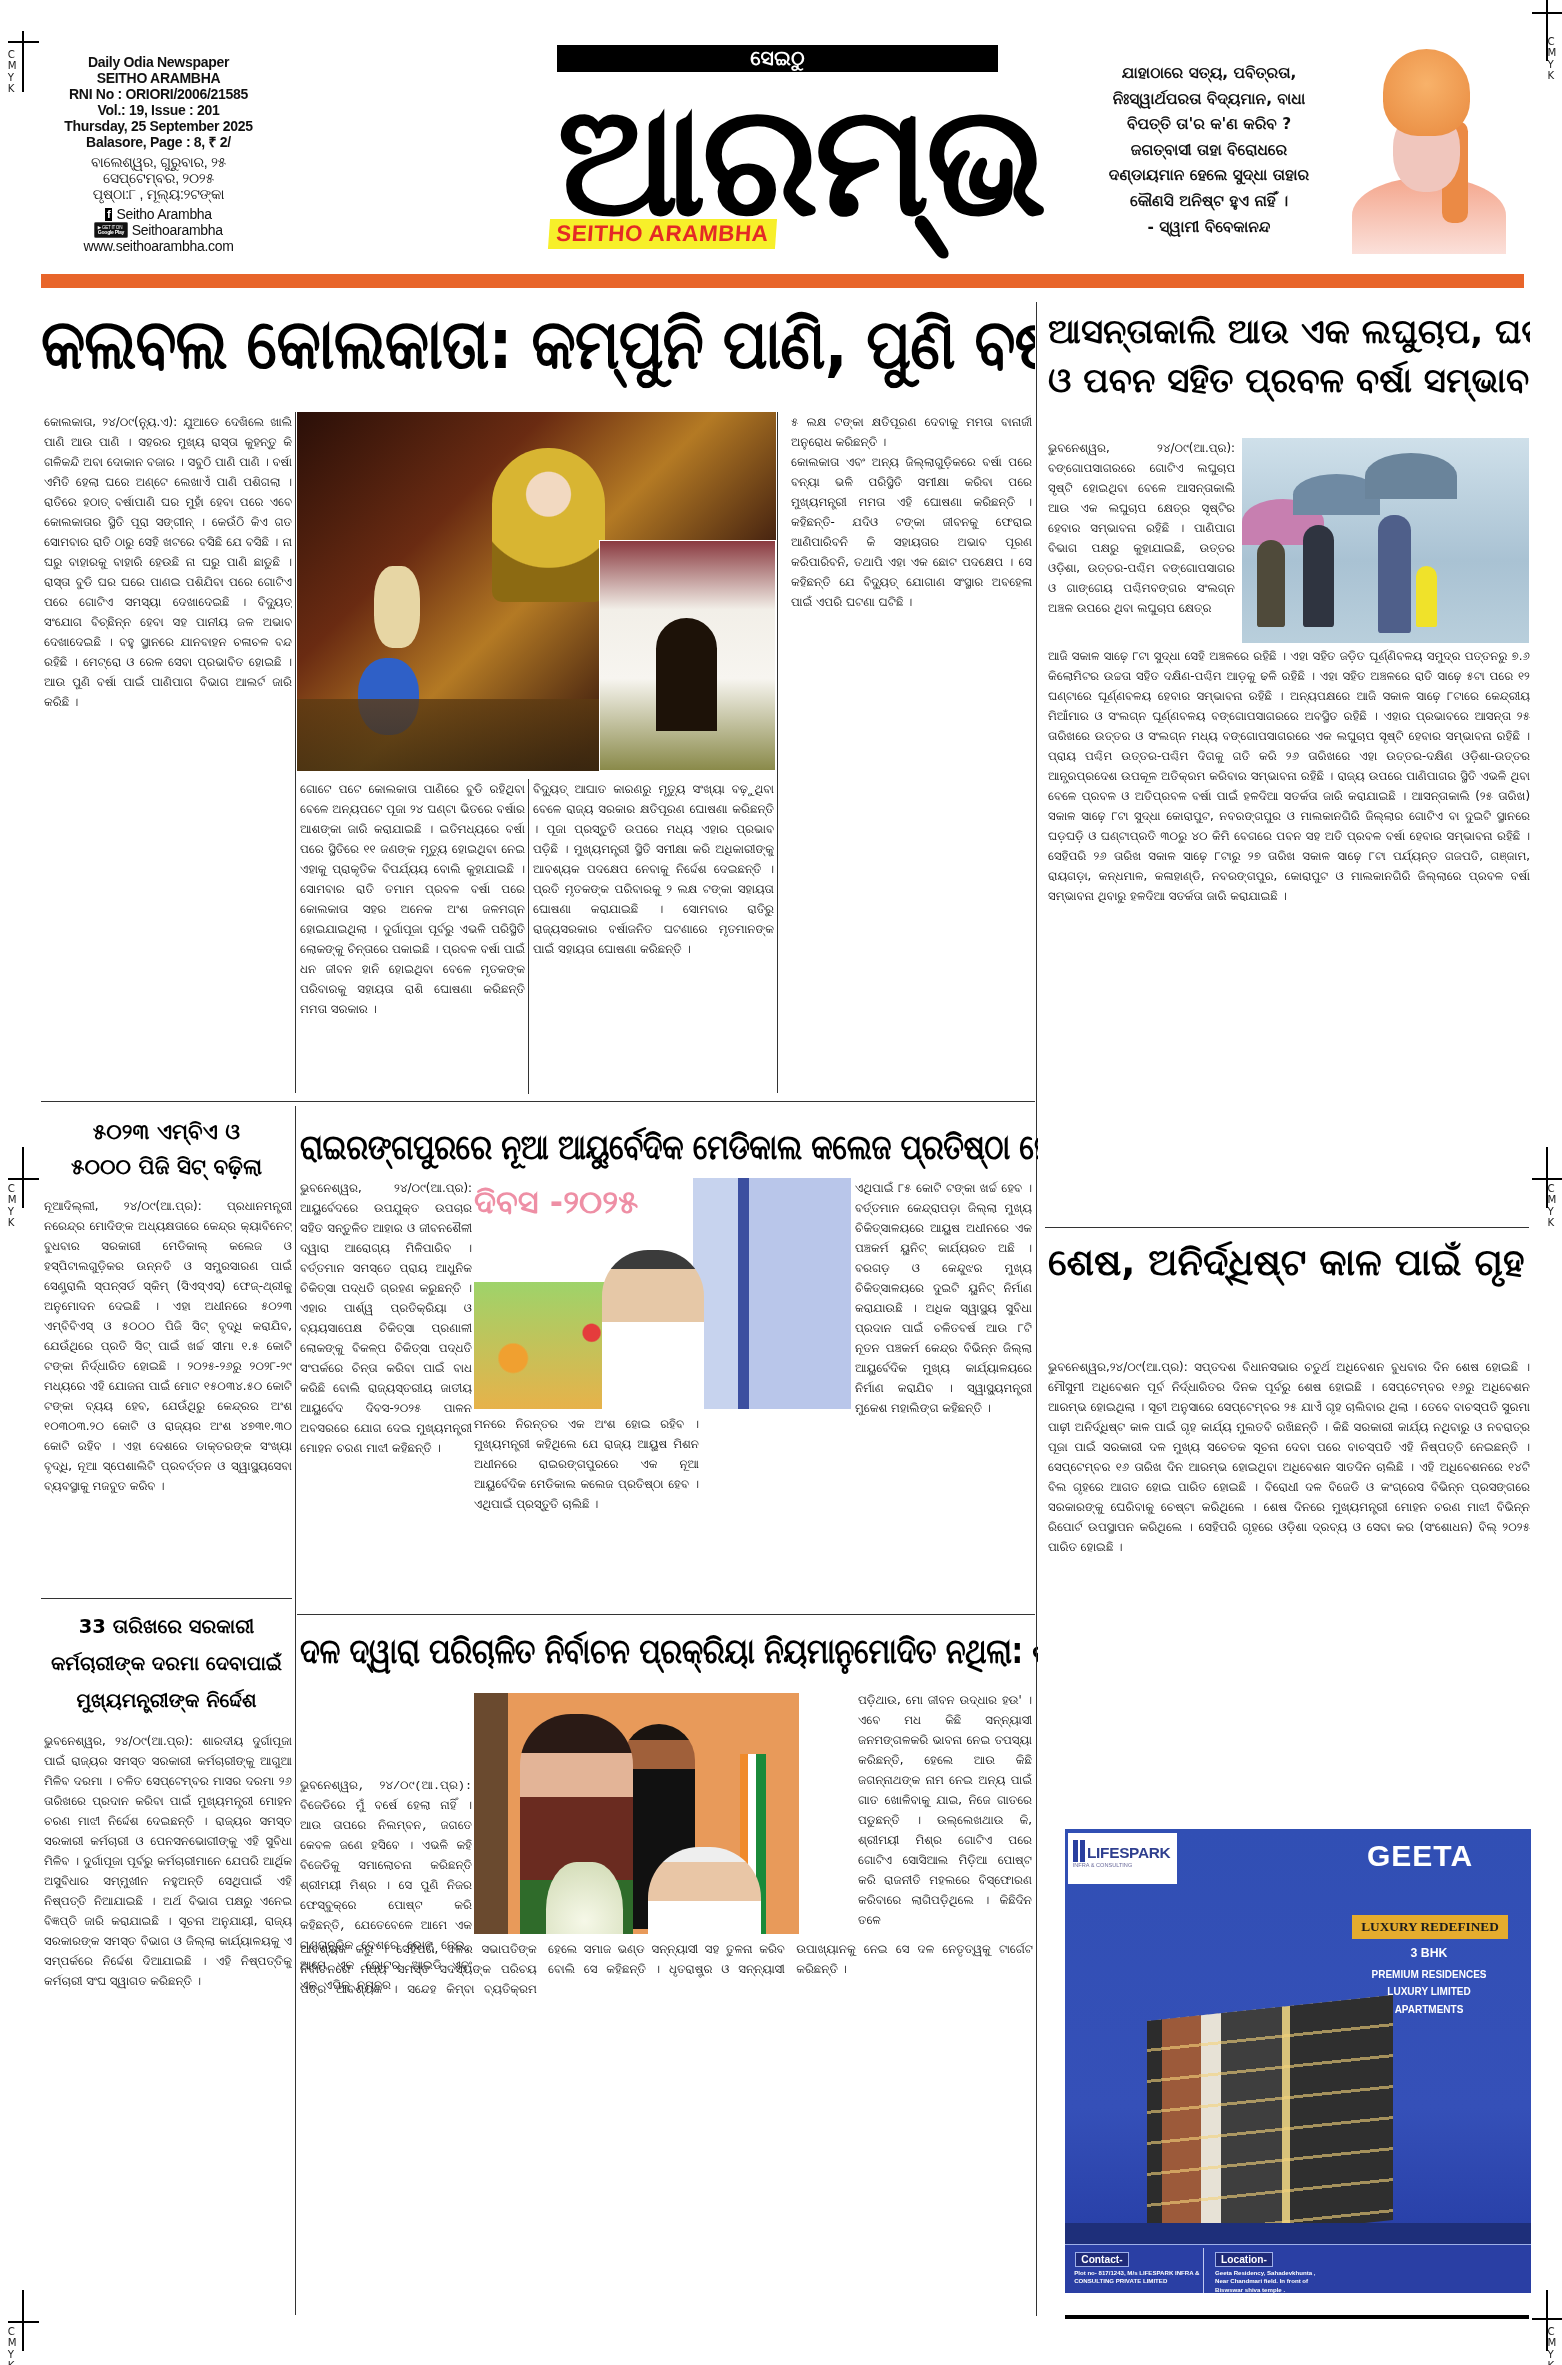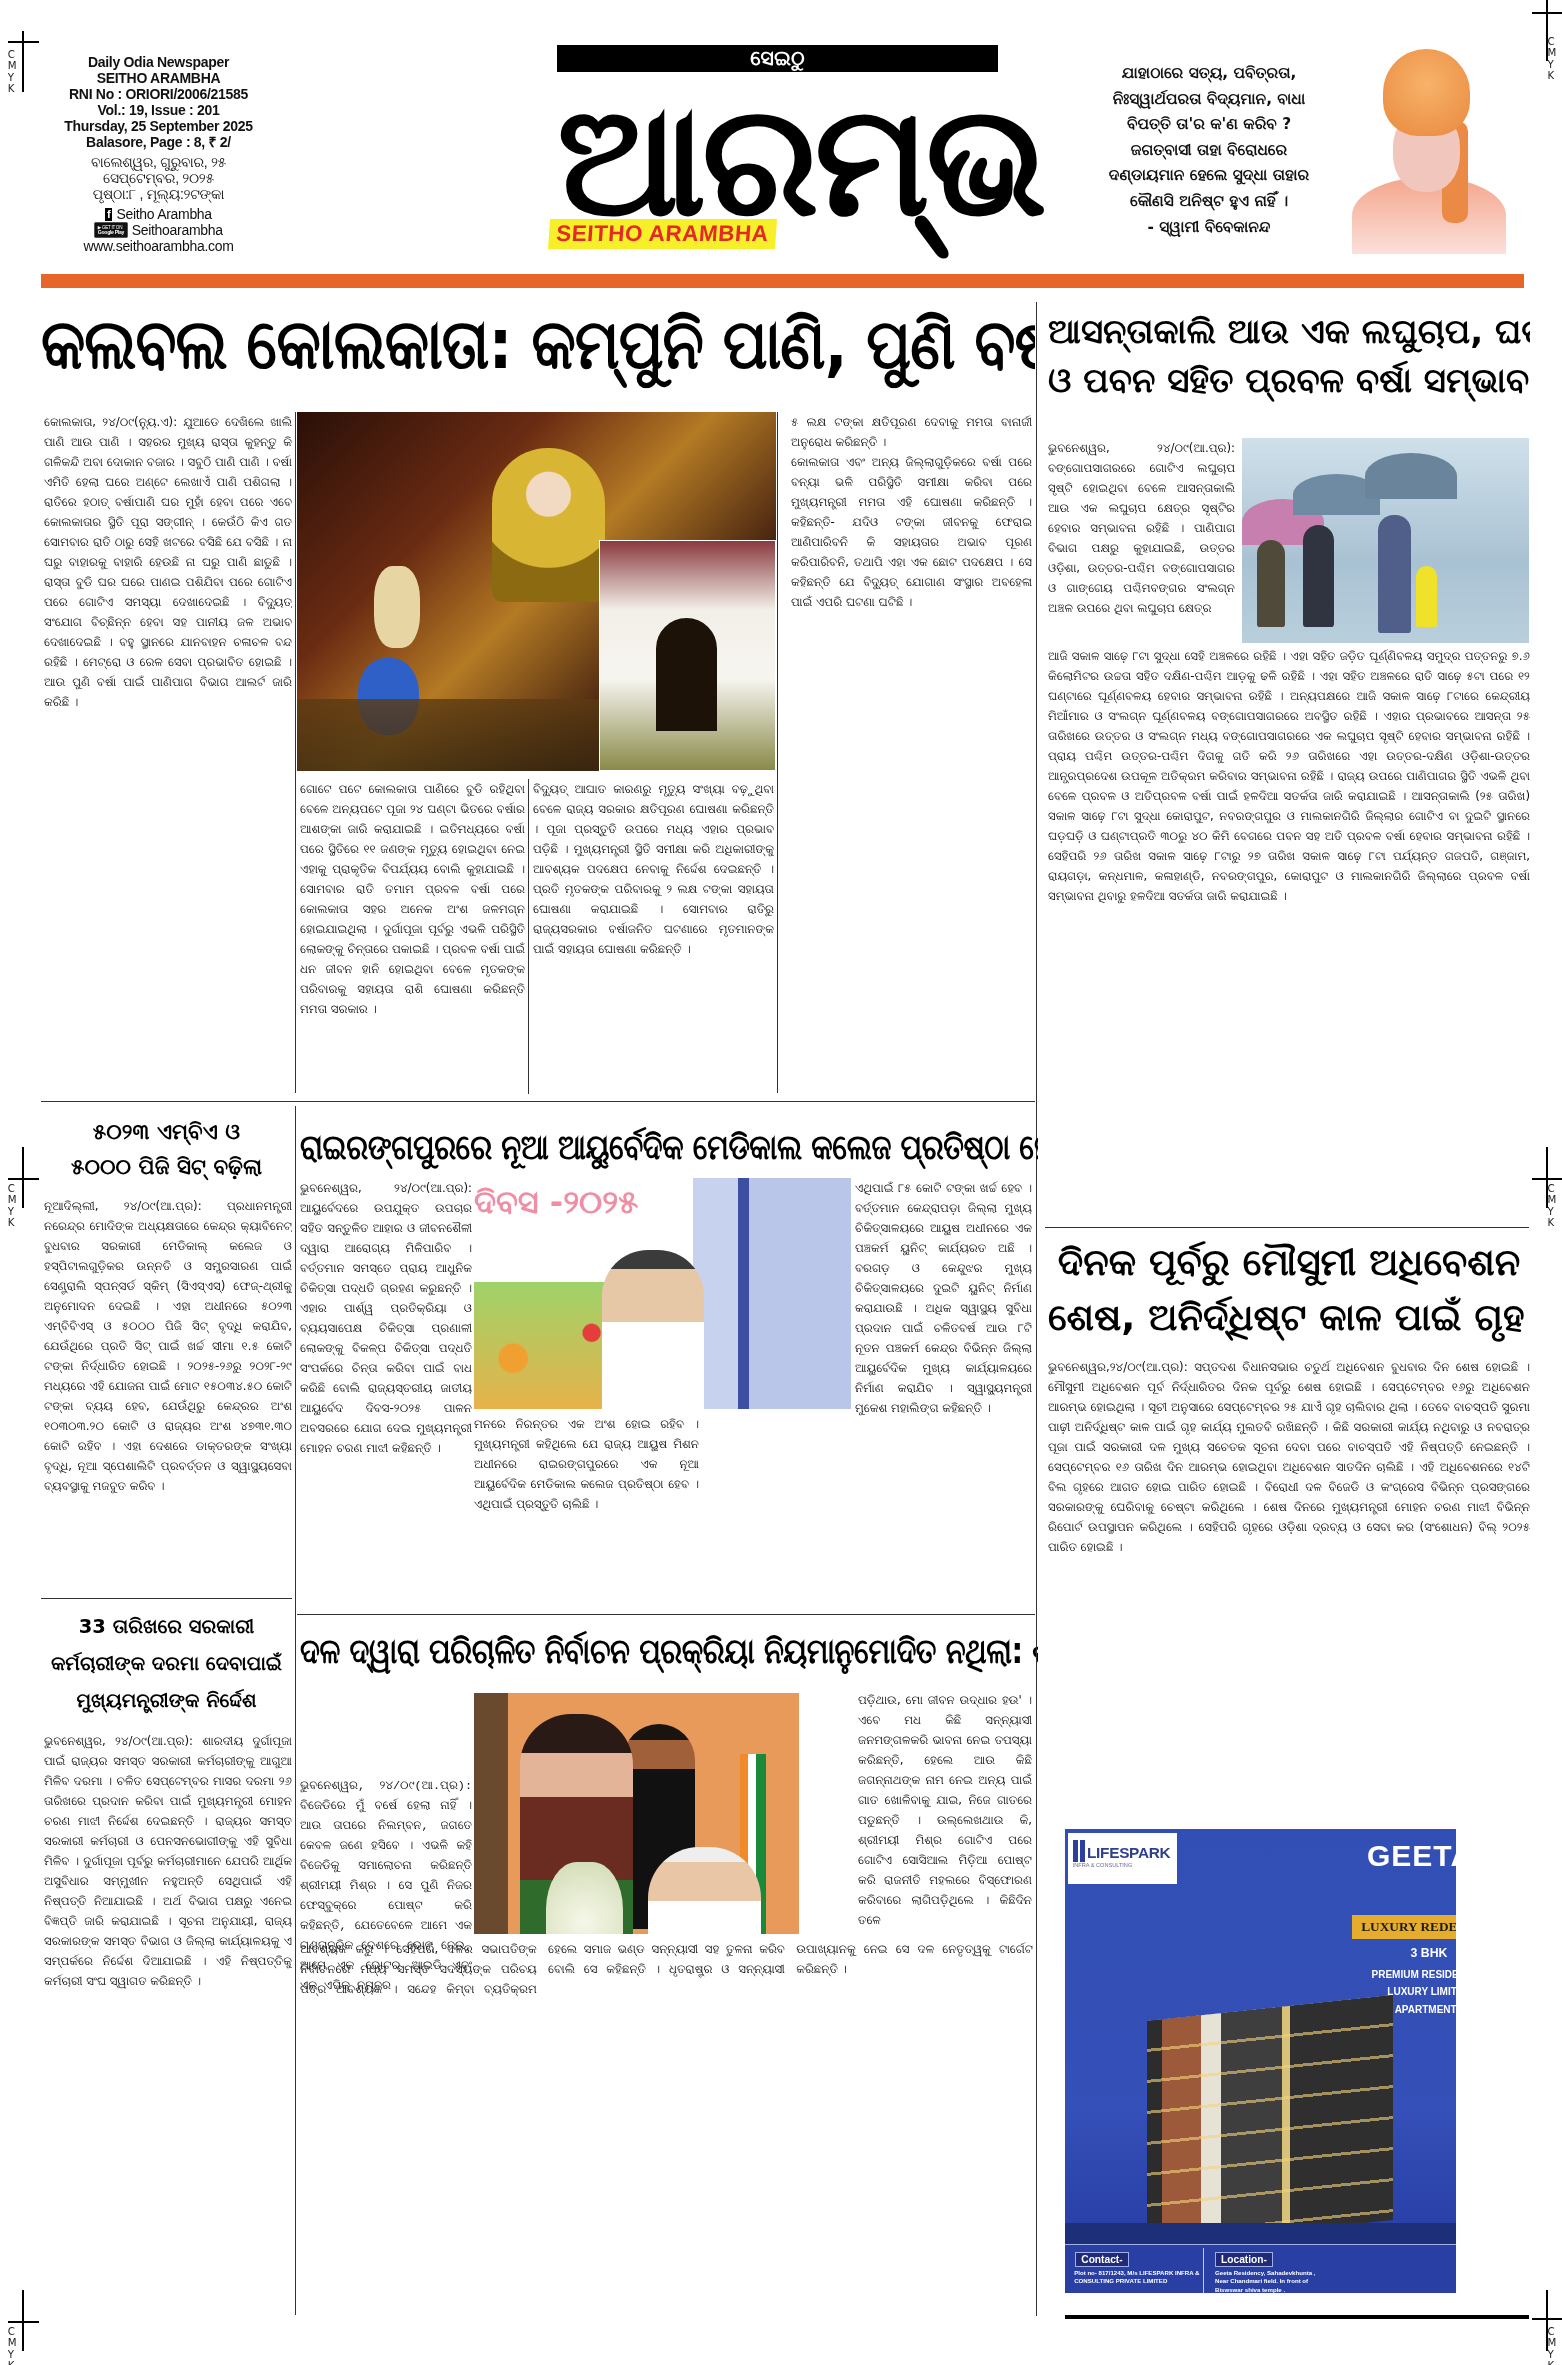--- a/index.html
+++ b/index.html
@@ -59,21 +59,21 @@
   .ph-cm .man { position:absolute; left:128px; top:72px; width:102px; height:190px; border-radius: 46px 46px 5.1px 5.1px; background: linear-gradient(#3b3b3b 0 10%, #e6c8a7 10% 38%, #ffffff 38%); }
 
   .ph-bjd { background: linear-gradient(90deg, #6a4a2f 0 9%, #e89a5a 9% 85%, #ffffff 85%); }
   .ph-bjd .woman { position:absolute; left:46px; top:20.5px; width:113px; height:277px; border-radius:51px 51px 0 0; background: linear-gradient(#2a1a15 0 14%, #e3b497 14% 30%, #6a2b20 30% 60%, #2f6b2a 60%); }
   .ph-bjd .guard { position:absolute; left:149px; top:31px; width:72px; height:205px; border-radius:36px 36px 0 0; background: linear-gradient(#1a1410 0 8%, #a0603a 8% 22%, #111 22%); }
   .ph-bjd .cm { position:absolute; left:174px; top:154px; width:113px; height:154px; border-radius:51px 51px 0 0; background: linear-gradient(#eeeeee 0 10%, #e9c6a6 10% 35%, #ffffff 35%); }
   .ph-bjd .flag { position:absolute; left:266px; top:61px; width:25.6px; height:215px; background: linear-gradient(90deg, #f08a2a 0 30%, #fff 30% 60%, #1a8a3a 60%); }
   .ph-bjd .bouquet { position:absolute; left:72px; top:169px; width:77px; height:118px; border-radius:40% 40% 20% 20%; background: radial-gradient(circle, #f6f8e8, #cfd9b2); }
 
   
-  .ad { position:absolute; left:1065px; top:1829px; width:391px; height:464px; background: linear-gradient(#314fb4 0%, #3550b8 60%, #2238a0 100%); overflow:hidden; font-family:"Liberation Sans", sans-serif; color:#fff; }
+  .ad { position:absolute; left:1065px; top:1829px; width:466px; height:464px; background: linear-gradient(#314fb4 0%, #3550b8 60%, #2238a0 100%); overflow:hidden; font-family:"Liberation Sans", sans-serif; color:#fff; }
   .ad .logo-box { position:absolute; left:2.6px; top:4.1px; width:109px; height:51px; background:#fff; color:#2f3f8f; padding:7.2px 5.1px; }
   .ad .logo-box .name { font-size:15.4px; font-weight:bold; letter-spacing:-0.3px; }
   .ad .logo-box .sub { font-size:5.6px; color:#6b6b9b; }
   .ad .bldg-icon { display:inline-block; width:12.3px; height:21.5px; background: linear-gradient(90deg, #2a3f9f 0 40%, transparent 40% 55%, #2a3f9f 55%); vertical-align: bottom; margin-right:2px; }
   .ad .t1 { position:absolute; left:302px; top:10.2px; width:123px; text-align:left; font-size:30px; font-weight:bold; letter-spacing:1px; }
   .ad .t2 { position:absolute; left:287px; top:51px; width:154px; text-align:center; font-size:20.5px; font-weight:bold; letter-spacing:1px;margin-top:36px; }
   .ad .t3 { position:absolute; left:287px; top:86px; width:156px; height:23.6px; background:#e5ac2e; color:#1c1c1c; font-family:"Liberation Serif", serif; text-align:center; font-size:13.3px; line-height:23.6px; font-weight:bold; }
   .ad .t4 { position:absolute; left:287px; top:117px; width:154px; text-align:center; font-size:12.3px; font-weight:bold; }
   .ad .t5 { position:absolute; left:287px; top:137px; width:154px; text-align:center; font-size:10px; line-height:17.4px; font-weight:bold; }
   .ad .building { position:absolute; left:82px; top:179px; width:246px; height:225px; background: linear-gradient(90deg, #2c2c2c 0 6%, #9c5a3a 6% 22%, #e7e2d6 22% 30%, #3e3e3e 30% 55%, #d8c27a 55% 58%, #2f2f2f 58% 100%); transform: skewY(-6deg); }
@@ -203,21 +203,20 @@
   <div class="u" style="left:123px;top:15.4px;width:92px;height:46px;background:#6a849b;"></div>
   <div class="p" style="left:15.4px;top:102px;width:28px;height:87px;background:#4f4a3a;"></div>
   <div class="p" style="left:61px;top:87px;width:31px;height:102px;background:#2f3440;"></div>
   <div class="p" style="left:136px;top:77px;width:33px;height:118px;background:#4f5f8a;"></div>
   <div class="p" style="left:174px;top:128px;width:20.5px;height:61px;background:#f0e22a;"></div>
 </div>
 <div class="body-text" style="left:1048px;top:646px;width:482px;height:574px;"><span>ଆଜି ସକାଳ ସାଢ଼େ ୮ଟା ସୁଦ୍ଧା ସେହି ଅଞ୍ଚଳରେ ରହିଛି । ଏହା ସହିତ ଜଡ଼ିତ ଘୂର୍ଣ୍ଣିବଳୟ ସମୁଦ୍ର ପତ୍ତନରୁ ୭.୬ କିଲୋମିଟର ଉଚ୍ଚତା ସହିତ ଦକ୍ଷିଣ-ପଶ୍ଚିମ ଆଡ଼କୁ ଢଳି ରହିଛି । ଏହା ସହିତ ଅଞ୍ଚଳରେ ରାତି ସାଢ଼େ ୫ଟା ପରେ ୧୨ ଘଣ୍ଟାରେ ଘୂର୍ଣ୍ଣବଳୟ ହେବାର ସମ୍ଭାବନା ରହିଛି । ଅନ୍ୟପକ୍ଷରେ ଆଜି ସକାଳ ସାଢ଼େ ୮ଟାରେ କେନ୍ଦ୍ରୀୟ ମିଆଁମାର ଓ ସଂଲଗ୍ନ ଘୂର୍ଣ୍ଣବଳୟ ବଙ୍ଗୋପସାଗରରେ ଅବସ୍ଥିତ ରହିଛି । ଏହାର ପ୍ରଭାବରେ ଆସନ୍ତା ୨୫ ତାରିଖରେ ଉତ୍ତର ଓ ସଂଲଗ୍ନ ମଧ୍ୟ ବଙ୍ଗୋପସାଗରରେ ଏକ ଲଘୁଚାପ ସୃଷ୍ଟି ହେବାର ସମ୍ଭାବନା ରହିଛି । ପ୍ରାୟ ପଶ୍ଚିମ ଉତ୍ତର-ପଶ୍ଚିମ ଦିଗକୁ ଗତି କରି ୨୬ ତାରିଖରେ ଏହା ଉତ୍ତର-ଦକ୍ଷିଣ ଓଡ଼ିଶା-ଉତ୍ତର ଆନ୍ଧ୍ରପ୍ରଦେଶ ଉପକୂଳ ଅତିକ୍ରମ କରିବାର ସମ୍ଭାବନା ରହିଛି । ରାଜ୍ୟ ଉପରେ ପାଣିପାଗର ସ୍ଥିତି ଏଭଳି ଥିବା ବେଳେ ପ୍ରବଳ ଓ ଅତିପ୍ରବଳ ବର୍ଷା ପାଇଁ ହଳଦିଆ ସତର୍କତା ଜାରି କରାଯାଇଛି । ଆସନ୍ତାକାଲି (୨୫ ତାରିଖ) ସକାଳ ସାଢ଼େ ୮ଟା ସୁଦ୍ଧା କୋରାପୁଟ, ନବରଙ୍ଗପୁର ଓ ମାଲକାନଗିରି ଜିଲ୍ଲାର ଗୋଟିଏ ବା ଦୁଇଟି ସ୍ଥାନରେ ଘଡ଼ଘଡ଼ି ଓ ଘଣ୍ଟାପ୍ରତି ୩୦ରୁ ୪୦ କିମି ବେଗରେ ପବନ ସହ ଅତି ପ୍ରବଳ ବର୍ଷା ହେବାର ସମ୍ଭାବନା ରହିଛି । ସେହିପରି ୨୬ ତାରିଖ ସକାଳ ସାଢ଼େ ୮ଟାରୁ ୨୭ ତାରିଖ ସକାଳ ସାଢ଼େ ୮ଟା ପର୍ଯ୍ୟନ୍ତ ଗଜପତି, ଗଞ୍ଜାମ, ରାୟଗଡ଼ା, କନ୍ଧମାଳ, କଳାହାଣ୍ଡି, ନବରଙ୍ଗପୁର, କୋରାପୁଟ ଓ ମାଲକାନଗିରି ଜିଲ୍ଲାରେ ପ୍ରବଳ ବର୍ଷା ସମ୍ଭାବନା ଥିବାରୁ ହଳଦିଆ ସତର୍କତା ଜାରି କରାଯାଇଛି ।</span></div>
 <div class="hr" style="left:1045px;top:1227px;width:484px;"></div>
 
 <div class="headline" style="left:1048px;top:1235px;width:482px;font-size:37px;line-height:55px;text-align:center;">
-  <div>ଦିନକ ପୂର୍ବରୁ ମୌସୁମୀ ଅଧିବେଶନ</div>
   <div>ଶେଷ, ଅନିର୍ଦ୍ଧିଷ୍ଟ କାଳ ପାଇଁ ଗୃହ ମୁଲତବି</div>
 </div>
 <div class="body-text" style="left:1048px;top:1357px;width:482px;height:451px;">
   <span>ଭୁବନେଶ୍ୱର,୨୪/୦୯(ଆ.ପ୍ର):</span>
   <span>ସପ୍ତଦଶ ବିଧାନସଭାର ଚତୁର୍ଥ ଅଧିବେଶନ ବୁଧବାର ଦିନ ଶେଷ ହୋଇଛି । ମୌସୁମୀ ଅଧିବେଶନ ପୂର୍ବ ନିର୍ଦ୍ଧାରିତର ଦିନକ ପୂର୍ବରୁ ଶେଷ ହୋଇଛି । ସେପ୍ଟେମ୍ବର ୧୬ରୁ ଅଧିବେଶନ ଆରମ୍ଭ ହୋଇଥିଲା । ସୂଚୀ ଅନୁସାରେ ସେପ୍ଟେମ୍ବର ୨୫ ଯାଏଁ ଗୃହ ଚାଲିବାର ଥିଲା । ତେବେ ବାଚସ୍ପତି ସୁରମା ପାଢ଼ୀ ଅନିର୍ଦ୍ଧିଷ୍ଟ କାଳ ପାଇଁ ଗୃହ କାର୍ଯ୍ୟ ମୁଲତବି ରଖିଛନ୍ତି । କିଛି ସରକାରୀ କାର୍ଯ୍ୟ ନଥିବାରୁ ଓ ନବରାତ୍ର ପୂଜା ପାଇଁ ସରକାରୀ ଦଳ ମୁଖ୍ୟ ସଚେତକ ସୂଚନା ଦେବା ପରେ ବାଚସ୍ପତି ଏହି ନିଷ୍ପତ୍ତି ନେଇଛନ୍ତି । ସେପ୍ଟେମ୍ବର ୧୬ ତାରିଖ ଦିନ ଆରମ୍ଭ ହୋଇଥିବା ଅଧିବେଶନ ସାତଦିନ ଚାଲିଛି । ଏହି ଅଧିବେଶନରେ ୧୪ଟି ବିଲ ଗୃହରେ ଆଗତ ହୋଇ ପାରିତ ହୋଇଛି । ବିରୋଧୀ ଦଳ ବିଜେଡି ଓ କଂଗ୍ରେସ ବିଭିନ୍ନ ପ୍ରସଙ୍ଗରେ ସରକାରଙ୍କୁ ଘେରିବାକୁ ଚେଷ୍ଟା କରିଥିଲେ । ଶେଷ ଦିନରେ ମୁଖ୍ୟମନ୍ତ୍ରୀ ମୋହନ ଚରଣ ମାଝୀ ବିଭିନ୍ନ ରିପୋର୍ଟ ଉପସ୍ଥାପନ କରିଥିଲେ । ସେହିପରି ଗୃହରେ ଓଡ଼ିଶା ଦ୍ରବ୍ୟ ଓ ସେବା କର (ସଂଶୋଧନ) ବିଲ୍ ୨୦୨୫ ପାରିତ ହୋଇଛି ।</span>
 </div>
 
 <div class="hr" style="left:41px;top:1101px;width:994px;"></div>
 
 <div class="headline" style="left:41px;top:1114px;width:251px;font-size:21.5px;line-height:35px;text-align:center;">

